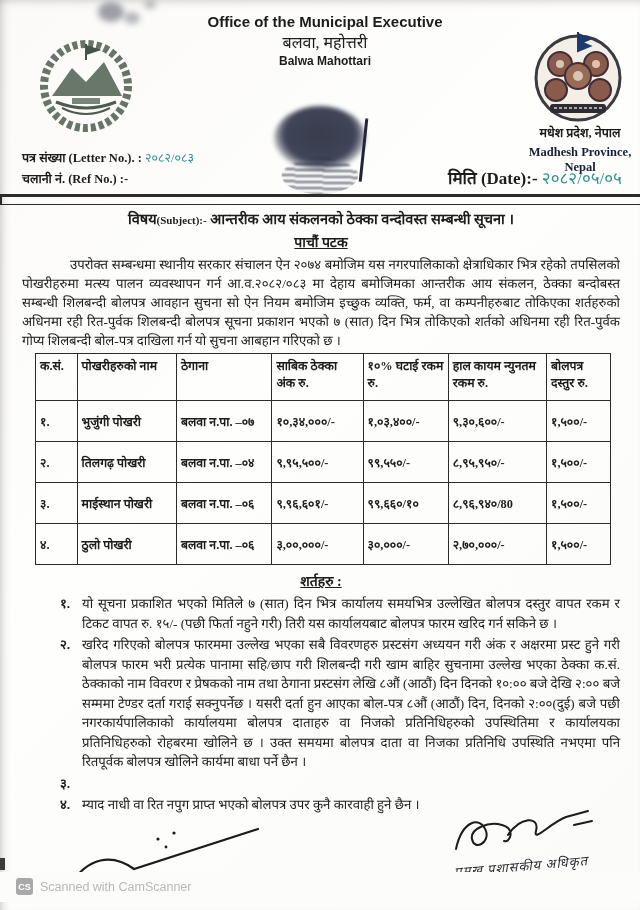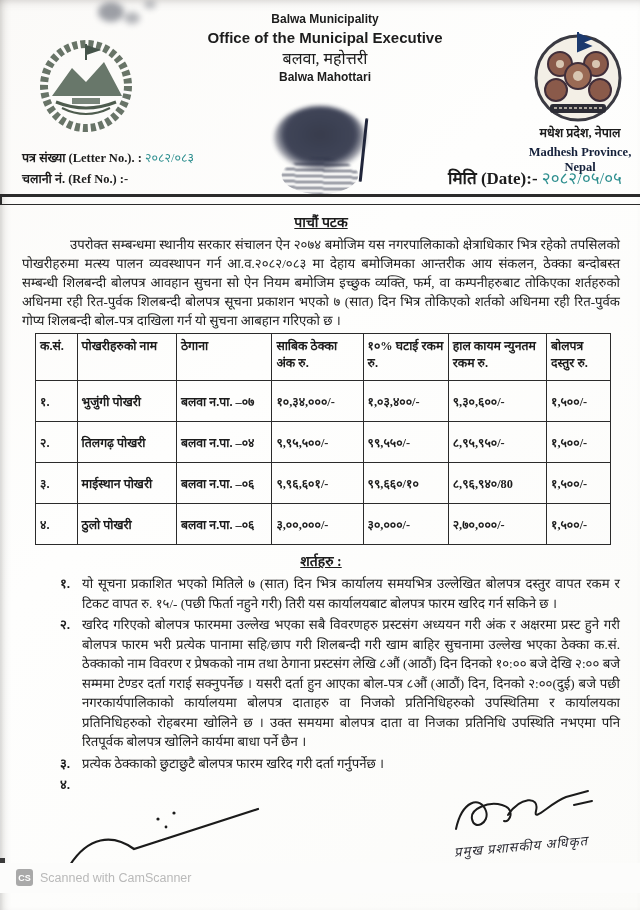--- a/index.html
+++ b/index.html
@@ -56,21 +56,21 @@
   .cond{display:flex;font-size:13.2px;line-height:19.5px;margin:0 0 2px 38px;}
   .cond .no{width:22px;flex:none;font-weight:bold;}
   .cond .tx{text-align:justify;}
   
   .signs{position:relative;height:105px;margin-top:6px;}
   .sig-left{position:absolute;left:40px;top:2px;}
   .sig-right{position:absolute;right:24px;top:-14px;text-align:center;}
   .sig-cap{font-size:13px;color:#2b2b33;transform:rotate(-5deg);font-style:italic;letter-spacing:1px;margin-top:-6px;}
   
   .edge-mark{position:absolute;left:0;top:858px;width:5px;height:12px;background:#3a3a3a;}
-  .cam-bar{position:absolute;left:0;bottom:17px;width:640px;height:30px;background:#fcfcfb;}
+  .cam-bar{position:absolute;left:0;bottom:8px;width:640px;height:30px;background:#fcfcfb;}
   .cam-inner{position:absolute;left:16px;bottom:7px;display:flex;align-items:center;gap:7px;
     font-family:"Liberation Sans",sans-serif;color:#b9b9b9;font-size:12.5px;}
   .cs-badge{width:17px;height:17px;border-radius:3px;background:#a9a9a9;color:#fff;font-size:9px;font-weight:bold;
     display:flex;align-items:center;justify-content:center;font-family:"Liberation Sans",sans-serif;}
 </style>
 </head>
 <body>
 
 <div class="page">
 
@@ -100,21 +100,20 @@
       <circle cx="68" cy="62" r="11" fill="#8a5a4a" stroke="#402e3a" stroke-width="2"></circle>
       <rect x="18" y="76" width="56" height="9" rx="3" fill="#2c2c35"></rect>
       <line x1="22" y1="80" x2="70" y2="80" stroke="#d9cfc0" stroke-width="1.5" stroke-dasharray="3 2"></line>
       <circle cx="46" cy="48" r="5" fill="#d8c6b2"></circle>
       <circle cx="28" cy="36" r="4" fill="#d8c6b2"></circle>
       <circle cx="64" cy="36" r="4" fill="#d8c6b2"></circle>
     </svg>
   </div>
 
   <div class="hdr-center">
-    <div class="en-title1">Balwa Municipality</div>
     <div class="en-main">Office of the Municipal Executive</div>
     <div class="np-place">बलवा, महोत्तरी</div>
     <div class="en-place">Balwa Mahottari</div>
   </div>
 
   <div class="province">
     <div class="np">मधेश प्रदेश, नेपाल</div>
     <div class="en">Madhesh Province, Nepal</div>
   </div>
 
@@ -130,20 +129,24 @@
 
   <div class="stamp">
     <div class="blob"></div>
     <div class="spill"></div>
     <div class="pen"></div>
   </div>
 
   <div class="band"></div>
 
   <div class="content">
+    <div class="subject">
+      <span>विषय</span><span class="sub">(Subject):-</span>
+      <span>आन्तरीक आय संकलनको ठेक्का वन्दोवस्त सम्बन्धी सूचना ।</span>
+    </div>
     <div class="attempt">पाचौं पटक</div>
 
     <div class="para">उपरोक्त सम्बन्धमा स्थानीय सरकार संचालन ऐन २०७४ बमोजिम यस नगरपालिकाको क्षेत्राधिकार भित्र रहेको तपसिलको पोखरीहरुमा मत्स्य पालन व्यवस्थापन गर्न आ.व.२०८२/०८३ मा देहाय बमोजिमका आन्तरीक आय संकलन, ठेक्का बन्दोबस्त सम्बन्धी शिलबन्दी बोलपत्र आवहान सुचना सो ऐन नियम बमोजिम इच्छुक व्यक्ति, फर्म, वा कम्पनीहरुबाट तोकिएका शर्तहरुको अधिनमा रही रित-पुर्वक शिलबन्दी बोलपत्र सूचना प्रकाशन भएको ७ (सात) दिन भित्र तोकिएको शर्तको अधिनमा रही रित-पुर्वक गोप्य शिलबन्दी बोल-पत्र दाखिला गर्न यो सुचना आबहान गरिएको छ ।</div>
 
     <table class="sheet">
       <tbody>
           <tr>
         <th class="cnum">क.सं.</th>
         <th class="cname">पोखरीहरुको नाम</th>
         <th class="caddr">ठेगाना</th>
@@ -197,24 +200,24 @@
       <div class="cond">
         <span class="no">१.</span>
         <span class="tx">यो सूचना प्रकाशित भएको मितिले ७ (सात) दिन भित्र कार्यालय समयभित्र उल्लेखित बोलपत्र दस्तुर वापत रकम र टिकट वापत रु. १५/- (पछी फिर्ता नहुने गरी) तिरी यस कार्यालयबाट बोलपत्र फारम खरिद गर्न सकिने छ ।</span>
       </div>
       <div class="cond">
         <span class="no">२.</span>
         <span class="tx">खरिद गरिएको बोलपत्र फारममा उल्लेख भएका सबै विवरणहरु प्रस्टसंग अध्ययन गरी अंक र अक्षरमा प्रस्ट हुने गरी बोलपत्र फारम भरी प्रत्येक पानामा सहि/छाप गरी शिलबन्दी गरी खाम बाहिर सुचनामा उल्लेख भएका ठेक्का क.सं. ठेक्काको नाम विवरण र प्रेषकको नाम तथा ठेगाना प्रस्टसंग लेखि ८औं (आठौं) दिन दिनको १०:०० बजे देखि २:०० बजे सम्ममा टेण्डर दर्ता गराई सक्नुपर्नेछ । यसरी दर्ता हुन आएका बोल-पत्र ८औं (आठौं) दिन, दिनको २:००(दुई) बजे पछी नगरकार्यपालिकाको कार्यालयमा बोलपत्र दाताहरु वा निजको प्रतिनिधिहरुको उपस्थितिमा र कार्यालयका प्रतिनिधिहरुको रोहबरमा खोलिने छ । उक्त समयमा बोलपत्र दाता वा निजका प्रतिनिधि उपस्थिति नभएमा पनि रितपूर्वक बोलपत्र खोलिने कार्यमा बाधा पर्ने छैन ।</span>
       </div>
       <div class="cond">
         <span class="no">३.</span>
-        <span class="tx">प्रत्येक ठेक्काको छुटाछुटै बोलपत्र फारम खरिद गरी दर्ता गर्नुपर्नेछ ।</span>
       </div>
       <div class="cond">
         <span class="no">४.</span>
+        <span class="tx">म्याद नाधी वा रित नपुग प्राप्त भएको बोलपत्र उपर कुनै कारवाही हुने छैन ।</span>
       </div>
     </div>
 
     <div class="signs">
       <div class="sig-left">
         <svg width="210" height="70" viewBox="0 0 210 70">
           <path d="M8 62 C26 34 50 30 72 46 L196 6" fill="none" stroke="#1b1b1b" stroke-width="2.2" stroke-linecap="round"></path>
           <circle cx="96" cy="16" r="1.6" fill="#1b1b1b"></circle>
             <circle cx="112" cy="10" r="1.6" fill="#1b1b1b"></circle>
             <circle cx="104" cy="24" r="1.4" fill="#1b1b1b"></circle>

